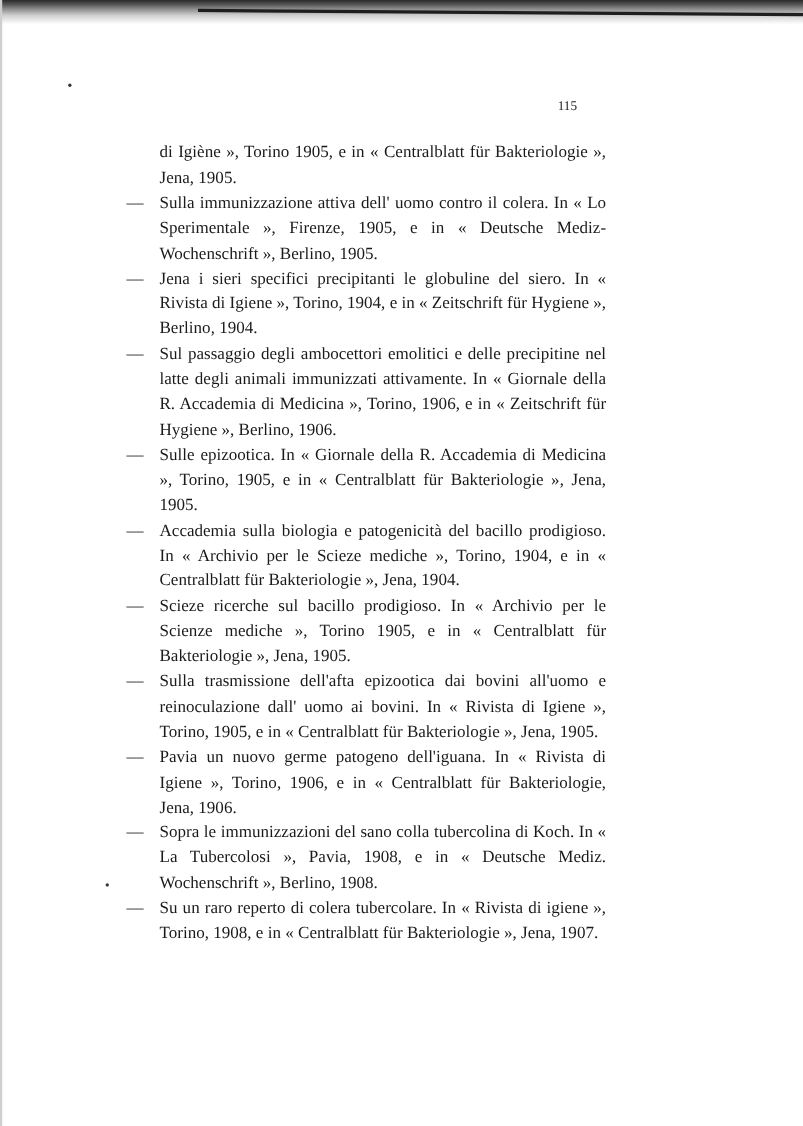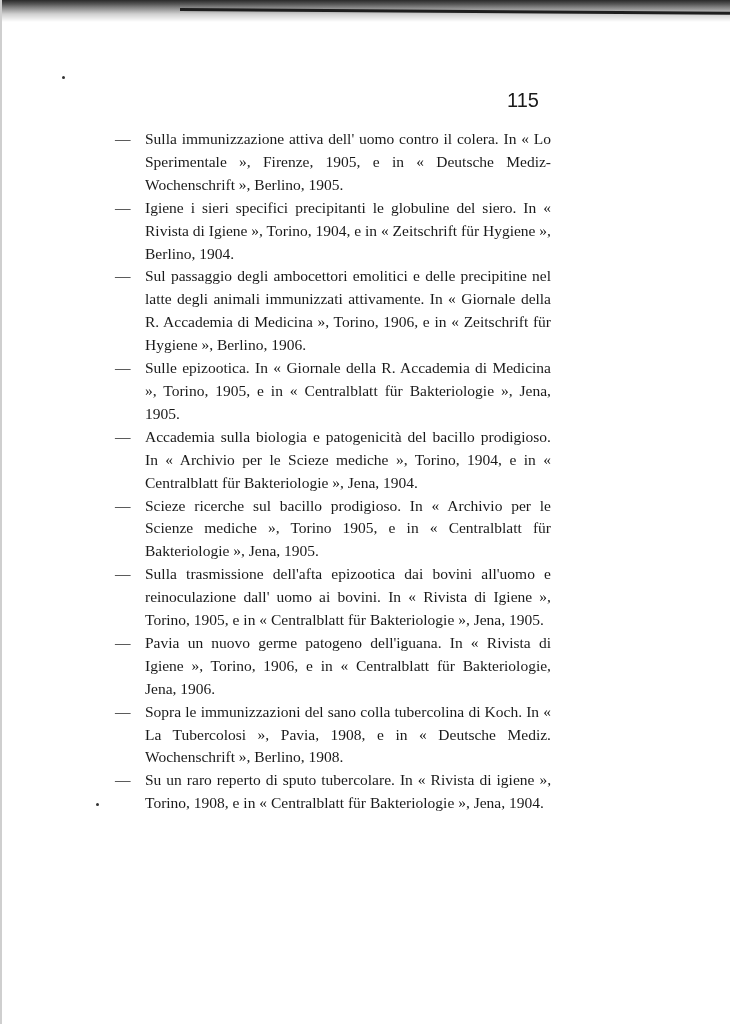--- a/index.html
+++ b/index.html
@@ -10,21 +10,21 @@
   .scan-top {
     position: absolute; left: 0; top: 0; width: 730px; height: 22px;
     background: linear-gradient(to bottom, #2a2a2a 0px, #555 4px, #8a8a8a 8px, #cfcfcf 14px, rgba(255,255,255,0) 22px);
   }
   .scan-top-line {
     position: absolute; left: 180px; top: 8px; width: 550px; height: 3px; background: #1e1e1e;
     transform: rotate(0.4deg); transform-origin: left center;
   }
   .scan-left { position: absolute; left: 0; top: 0; width: 2px; height: 1024px; background: #cfcfcf; }
   .page-number {
-    position: absolute; left: 507px; top: 89px; font-size: 20px; font-family: Liberation Sans, sans-serif;
+    position: absolute; left: 507px; top: 89px; font-size: 12px; font-family: Liberation Serif, serif;
   }
   .content {
     position: absolute; left: 115px; top: 128px; width: 436px;
     font-family: "Liberation Serif", serif; font-size: 15.5px; line-height: 22.9px;
   }
   .entry { position: relative; padding-left: 30px; text-align: justify; text-align-last: left; }
   .entry .dash { position: absolute; left: 0; top: 0; }
   .entry.cont { padding-left: 30px; }
   .title { }
   .speck { position: absolute; width: 3px; height: 3px; background: #333; border-radius: 50%; }
@@ -35,28 +35,33 @@
 <div class="scan-top"></div>
 <div class="scan-top-line"></div>
 <div class="scan-left"></div>
 
 <span class="speck" style="left:62px;top:76px;"></span>
 <span class="speck" style="left:96px;top:803px;"></span>
 
 <div class="page-number">115</div>
 
 <div class="content">
+  <div class="entry cont">
+    <span class="dash"></span>
+    <span class="title"></span>
+    <span>di Igiène », Torino 1905, e in « Centralblatt für Bakteriologie », Jena, 1905.</span>
+  </div>
   <div class="entry">
     <span class="dash">—</span>
     <span class="title">Sulla immunizzazione attiva dell' uomo contro il colera. </span>
     <span>In « Lo Sperimentale », Firenze, 1905, e in « Deutsche Mediz-Wochenschrift », Berlino, 1905.</span>
   </div>
   <div class="entry">
     <span class="dash">—</span>
-    <span class="title">Igiene i sieri specifici precipitanti le globuline del siero. </span>
+    <span class="title">Jena i sieri specifici precipitanti le globuline del siero. </span>
     <span>In « Rivista di Igiene », Torino, 1904, e in « Zeitschrift für Hygiene », Berlino, 1904.</span>
   </div>
   <div class="entry">
     <span class="dash">—</span>
     <span class="title">Sul passaggio degli ambocettori emolitici e delle precipitine nel latte degli animali immunizzati attivamente. </span>
     <span>In « Giornale della R. Accademia di Medicina », Torino, 1906, e in « Zeitschrift für Hygiene », Berlino, 1906.</span>
   </div>
   <div class="entry">
     <span class="dash">—</span>
     <span class="title">Sulle epizootica. </span>
@@ -82,16 +87,16 @@
     <span class="title">Pavia un nuovo germe patogeno dell'iguana. </span>
     <span>In « Rivista di Igiene », Torino, 1906, e in « Centralblatt für Bakteriologie, Jena, 1906.</span>
   </div>
   <div class="entry">
     <span class="dash">—</span>
     <span class="title">Sopra le immunizzazioni del sano colla tubercolina di Koch. </span>
     <span>In « La Tubercolosi », Pavia, 1908, e in « Deutsche Mediz. Wochenschrift », Berlino, 1908.</span>
   </div>
   <div class="entry">
     <span class="dash">—</span>
-    <span class="title">Su un raro reperto di sputo tubercolare. </span>
-    <span>In « Rivista di igiene », Torino, 1908, e in « Centralblatt für Bakteriologie », Jena, 1904.</span>
+    <span class="title">Su un raro reperto di colera tubercolare. </span>
+    <span>In « Rivista di igiene », Torino, 1908, e in « Centralblatt für Bakteriologie », Jena, 1907.</span>
   </div>
 </div>
 
 </body></html>

